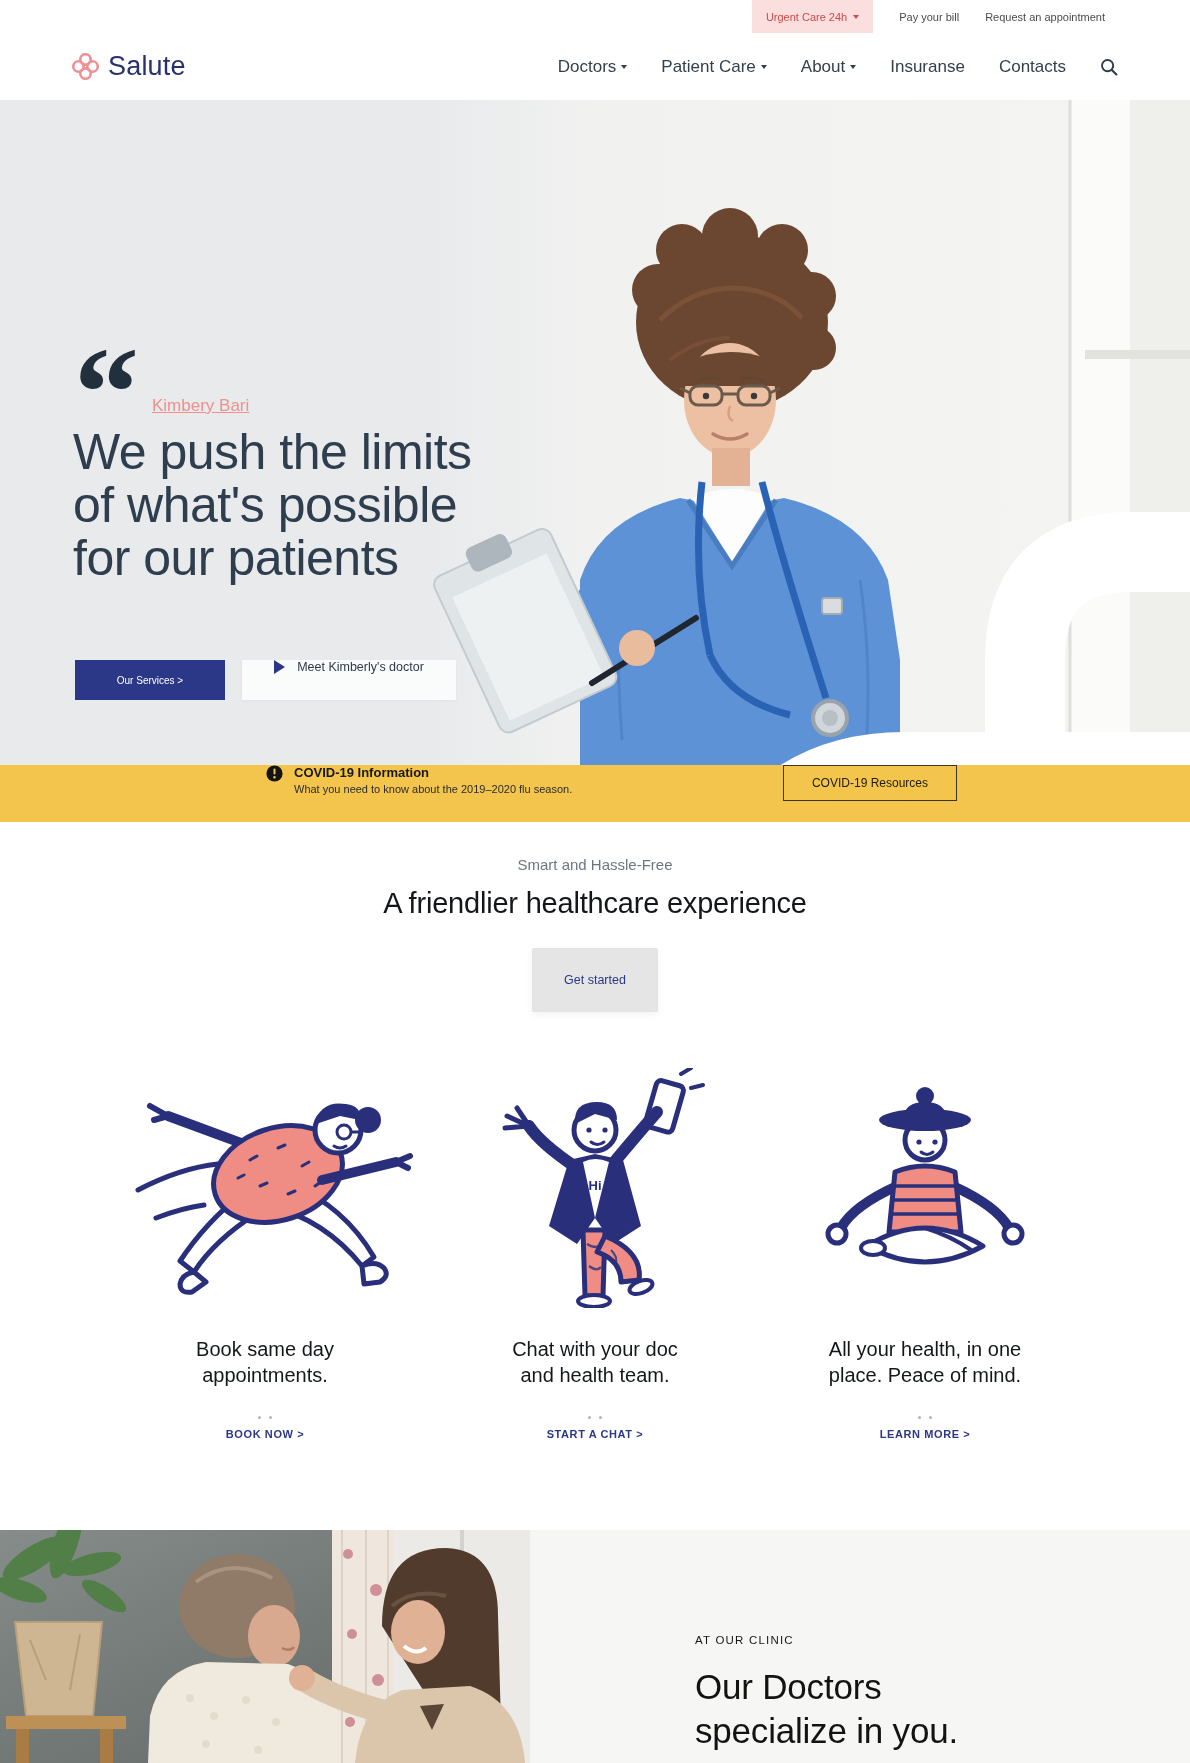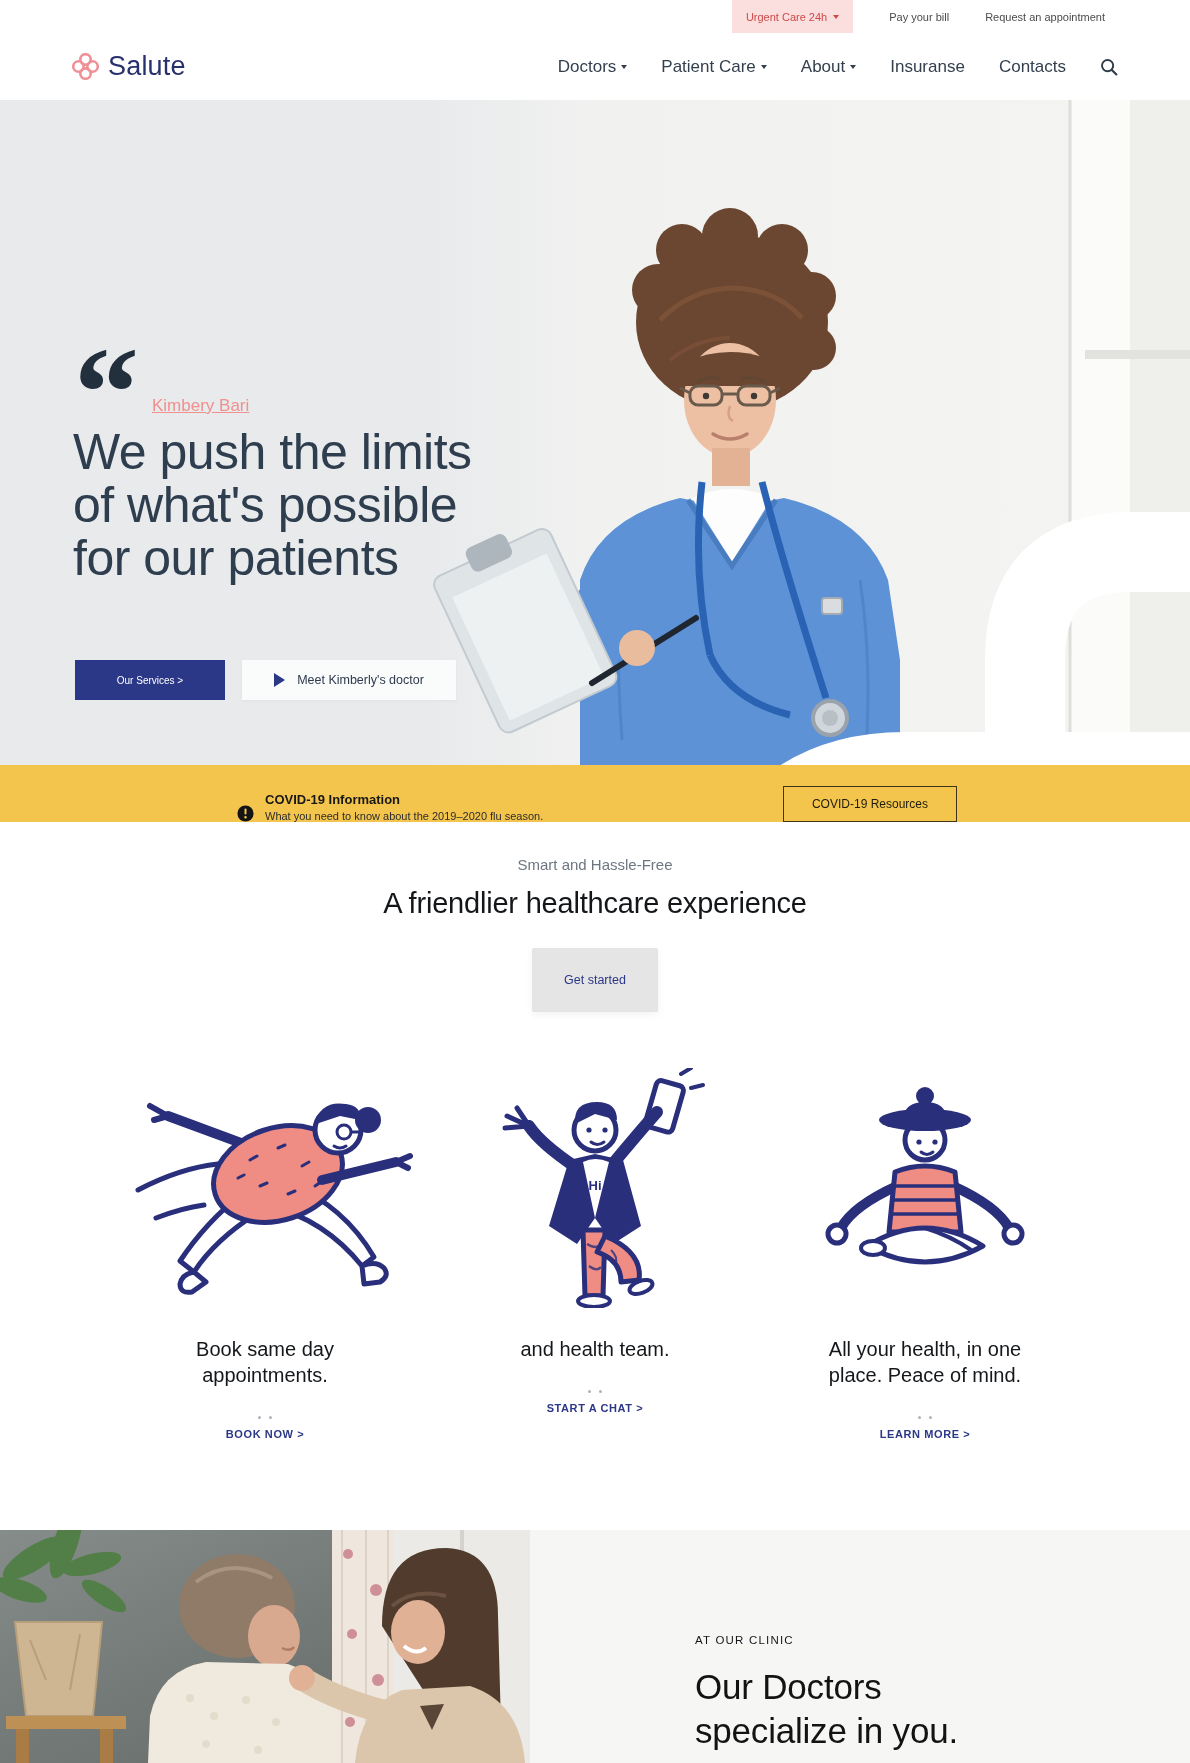--- a/index.html
+++ b/index.html
@@ -2,21 +2,21 @@
 <html><head>
 <meta charset="utf-8">
 <style>
   * { margin:0; padding:0; box-sizing:border-box; }
   html,body { width:1190px; }
   body { height:1763px; font-family:"Liberation Sans",sans-serif; background:#fff; overflow:hidden; position:relative; }
   a { text-decoration:none; color:inherit; }
   [data-interactable="true"] { cursor:pointer; }
 
   
-  .topbar { height:33px; display:flex; justify-content:flex-end; align-items:center; gap:36px; padding-right:85px; font-size:11px; color:#4b4b4b; background:#fff; }
+  .topbar { height:33px; display:flex; justify-content:flex-end; align-items:center; gap:26px; padding-right:85px; font-size:11px; color:#4b4b4b; background:#fff; }
   .urgent { background:#fbdede; color:#cf4a4a; height:33px; display:flex; align-items:center; gap:6px; padding:0 14px; font-size:11px; }
   .chev { width:0; height:0; border-left:3.5px solid transparent; border-right:3.5px solid transparent; border-top:4px solid currentColor; display:inline-block; }
 
   
   .header { height:67px; display:flex; align-items:center; padding:0 72px; background:#fff;gap:8px; }
   .brand { display:flex; align-items:center; gap:9px; color:#28316e; font-size:27px; letter-spacing:.2px; }
   .mainnav { margin-left:auto; display:flex; align-items:center; gap:34px; font-size:17px; color:#333f4d; }
   .mainnav a { display:flex; align-items:center; gap:5px; }
   .searchbtn { display:flex; align-items:center; }
 
@@ -24,25 +24,25 @@
   .hero { position:relative; height:665px; background:#e8eaec; overflow:hidden; }
   .hero-photo { position:absolute; top:0; right:0; }
   .hero-curves { position:absolute; top:0; left:0; pointer-events:none; }
   .quote-mark { position:absolute; left:74px; top:252px; }
   .quote-mark::before { content:"\201C"; font-family:"Liberation Serif",serif; font-weight:700; font-size:130px; line-height:.62; color:#22303e; display:block; }
   .author { position:absolute; left:152px; top:296px; font-size:17px; color:#f0908f; text-decoration:underline; }
   .hero h1 { position:absolute; left:73px; top:326px; font-size:50px; font-weight:400; letter-spacing:-.5px; line-height:1.06; color:#2e3e4e; }
   .hero h1 span { display:block; }
   .hero-ctas { position:absolute; left:75px; top:560px; display:flex; gap:17px; }
   .btn-primary { width:150px; height:40px; background:#2b3787; color:#fff; border:none; font-size:10px; font-family:inherit; display:flex; align-items:center; justify-content:center; }
-  .btn-secondary { width:214px; height:40px; background:#fafbfb; color:#2e3a4e; border:none; font-size:12.5px; font-family:inherit; display:flex; align-items:center; justify-content:center; gap:12px; box-shadow:0 1px 3px rgba(0,0,0,.04); }
+  .btn-secondary { width:214px; height:40px; background:#fafbfb; color:#2e3a4e; border:none; font-size:12.5px; font-family:inherit; display:flex; align-items:flex-start; justify-content:center; gap:12px; box-shadow:0 1px 3px rgba(0,0,0,.04); }
   .play { width:0; height:0; border-top:7px solid transparent; border-bottom:7px solid transparent; border-left:11px solid #2b3787; }
 
   
-  .banner { height:57px; background:#f4c54d; display:flex; align-items:flex-end; }
+  .banner { height:57px; background:#f4c54d; display:flex; align-items:flex-start;padding-left:29px; }
   .banner-icon { margin-left:237px; flex:0 0 auto; }
   .banner-text { margin-left:11px; }
   .banner-title { font-size:13px; font-weight:700; color:#181818; }
   .banner-sub { font-size:11px; color:#2c2c2c; margin-top:3px; }
   .banner-btn { margin-left:auto; margin-right:233px; background:transparent; border:1.5px solid #3e3517; color:#1f1c0d; font-size:12px; font-family:inherit; padding:10px 28px; }
 
   
   .features { height:708px; background:#fff; text-align:center; padding-top:34px; }
   .eyebrow { font-size:15px; color:#6d7680; }
   .features h2 { font-size:29px; font-weight:400; color:#14171a; margin-top:14px; letter-spacing:-.2px; }
@@ -306,20 +306,21 @@
         <path d="M160 168 Q198 184 194 212 L176 214 Q176 192 152 184 Z" fill="#ef8d84" stroke="#2a2f7c" stroke-width="5" stroke-linejoin="round"></path>
         <g stroke="#2a2f7c" stroke-width="2.2" fill="none" opacity=".8">
           <path d="M142 176 q10 6 14 0"></path>
             <path d="M144 198 q8 6 12 1"></path>
             <path d="M166 182 q8 8 4 14"></path>
         </g>
         <ellipse cx="149" cy="233" rx="16" ry="6" fill="#fff" stroke="#2a2f7c" stroke-width="4"></ellipse>
         <ellipse cx="196" cy="219" rx="12" ry="6" fill="#fff" stroke="#2a2f7c" stroke-width="4" transform="rotate(-20 196 219)"></ellipse>
       </svg>
       <h3 data-interactable="false">
+        <span data-interactable="false">Chat with your doc</span>
         <span data-interactable="false">and health team.</span>
       </h3>
       <div class="dots" data-interactable="false">
           <i></i>
           <i></i>
         </div>
       <a class="card-link" data-interactable="true">START A CHAT &gt;</a>
     </div>
 
     <div class="card" data-interactable="false">

